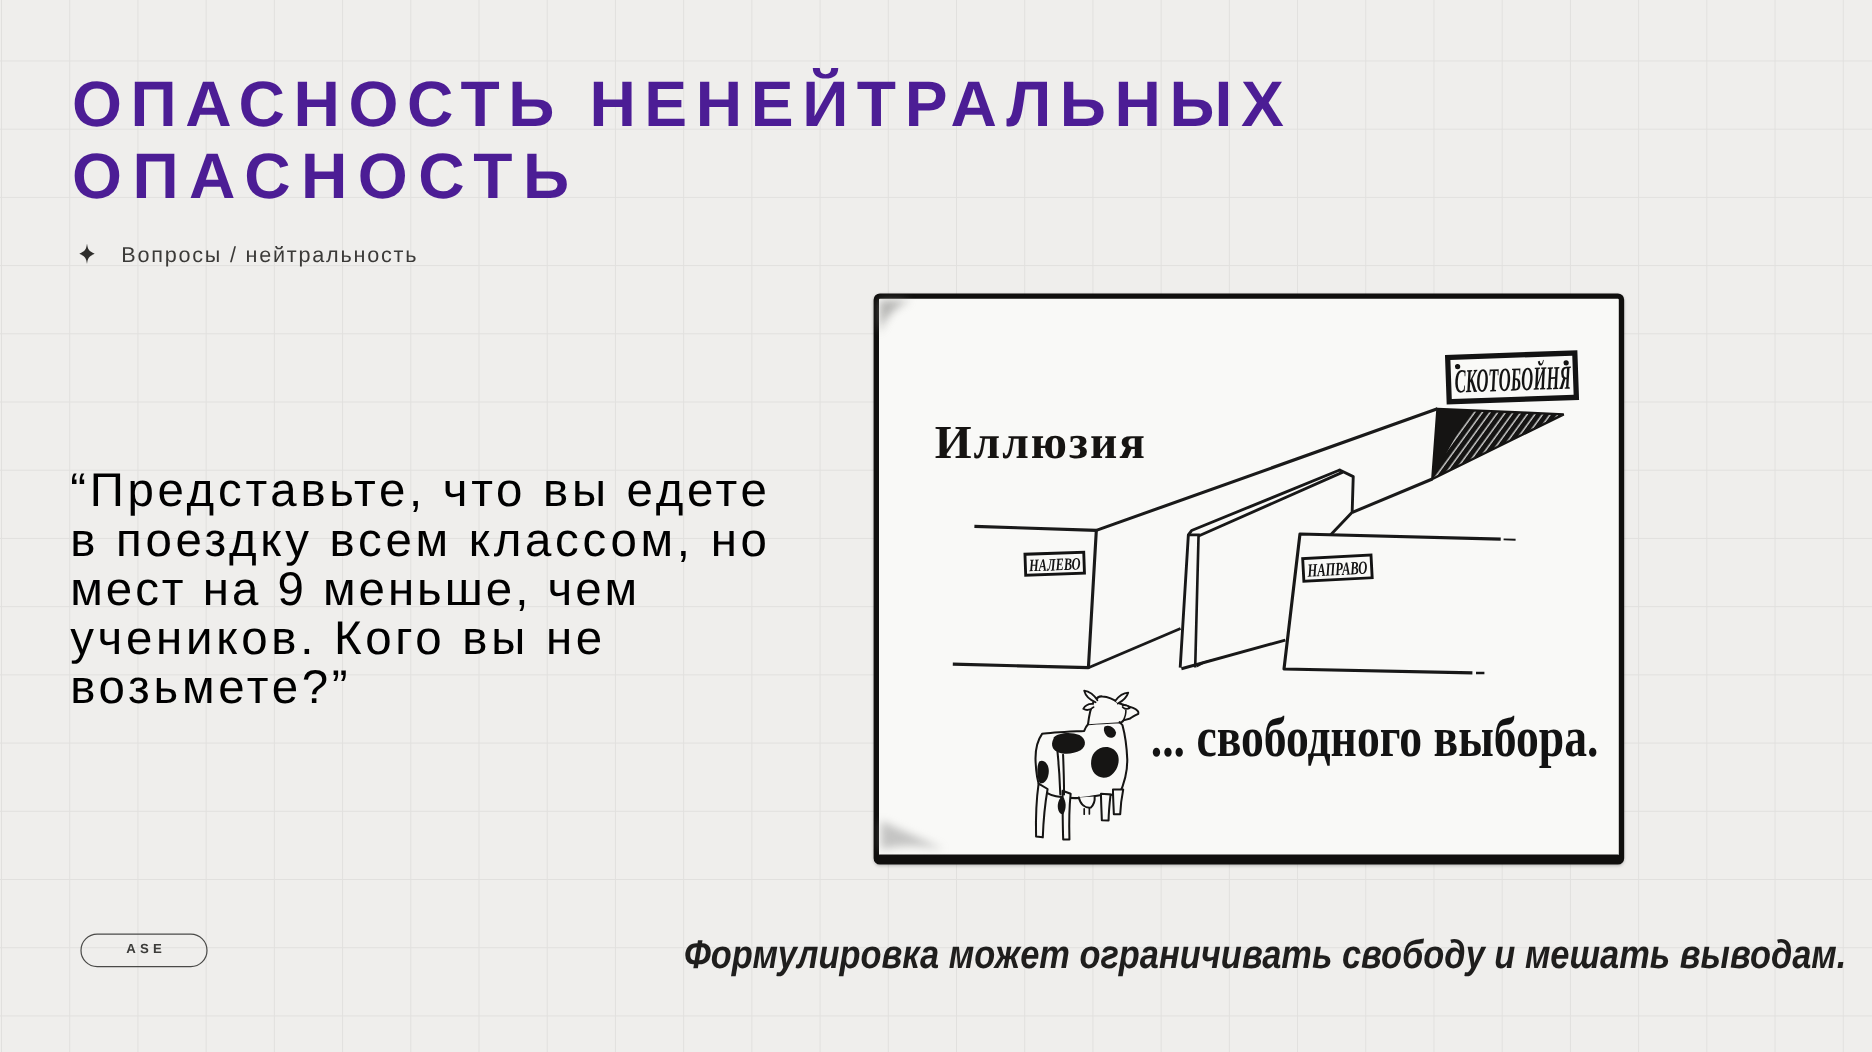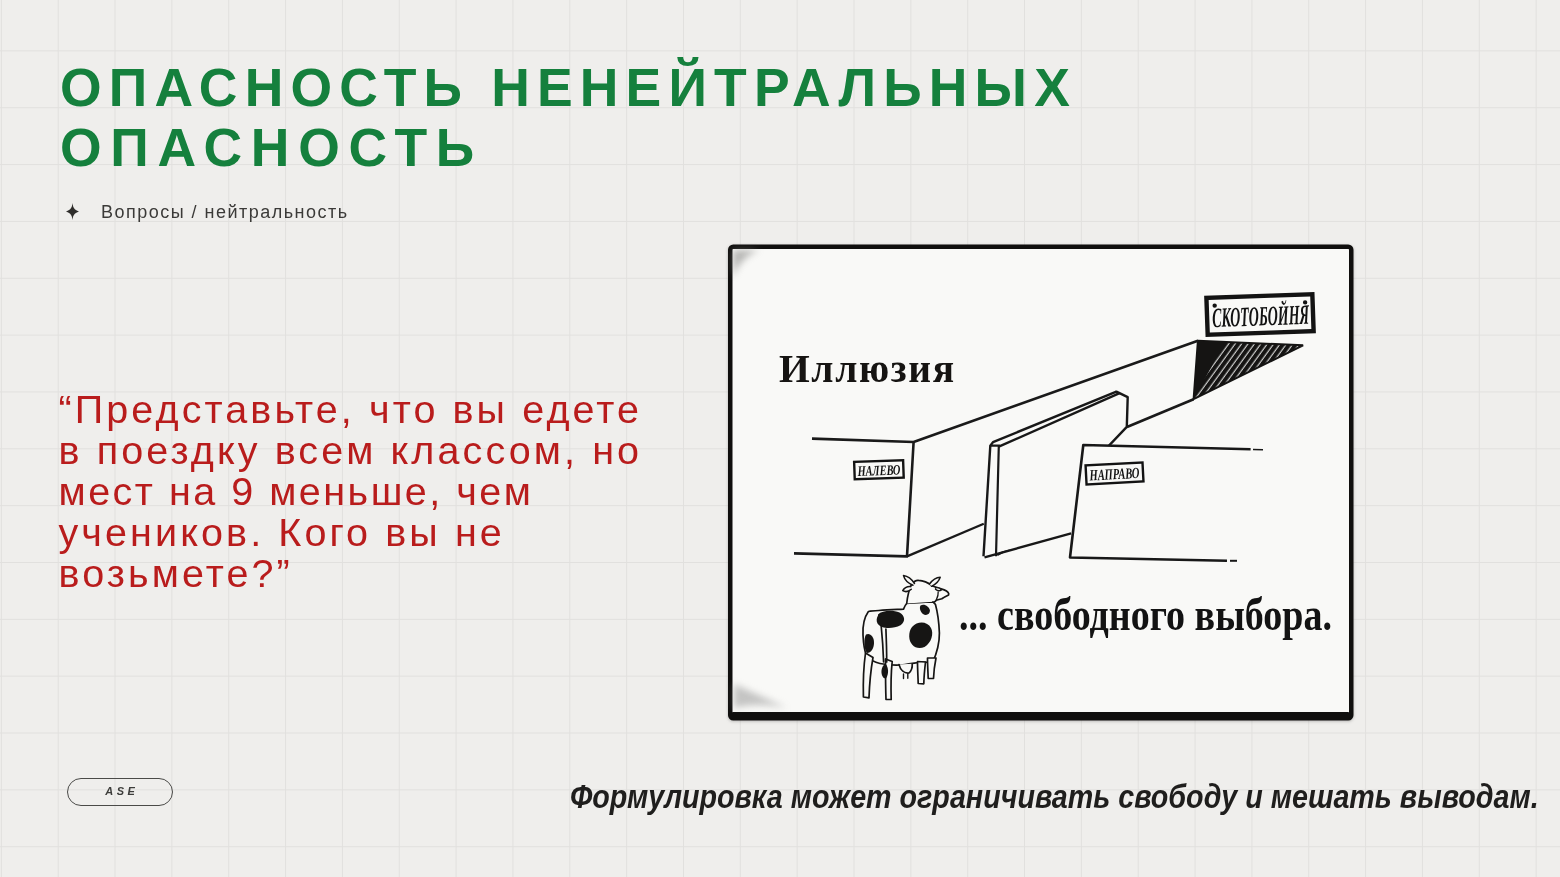--- a/index.html
+++ b/index.html
@@ -10,47 +10,46 @@
     linear-gradient(to right, #e1e0de 1px, transparent 1px),
     linear-gradient(to bottom, #e1e0de 1px, transparent 1px);
   background-size:56.85px 56.85px;
   background-position:0.85px 50.4px;
   font-family:"Liberation Sans",sans-serif;
 }
 .title{
   position:absolute;left:60px;top:57.7px;margin:0;
   font-size:53.5px;line-height:60px;font-weight:bold;
   letter-spacing:7.16px;
-  color:#15803d;
+  color:#4c1d95;
 }
 .spark{position:absolute;left:66px;top:203px;}
 .subtext{
   position:absolute;left:101px;top:197.7px;
   font-size:18px;letter-spacing:1.48px;line-height:28px;
   color:#3b3a38;
 }
 .quote{
   position:absolute;left:58.5px;top:389px;
   font-size:39.5px;line-height:41px;font-weight:400;
   letter-spacing:3.1px;
-  color:#b91c1c;
+  color:#000000;
 }
 .photo{
   position:absolute;left:725px;top:242px;width:629px;height:483px;
   filter:drop-shadow(0 1.5px 1.5px rgba(60,60,60,0.3));
 }
 .ase{
   position:absolute;left:67px;top:778px;width:106px;height:28px;
   border:1.6px solid #4a4a48;border-radius:15px;
   box-sizing:border-box;
   text-align:center;
   font-size:11px;font-weight:bold;letter-spacing:3.5px;
   line-height:25px;color:#3c3c3a;
   text-indent:3.5px;
-  font-style:italic;
 }
 .caption{
   position:absolute;right:21px;top:778px;
   font-size:33.5px;font-style:italic;font-weight:bold;
   line-height:38px;
   color:#1f1e1d;
   transform:scaleX(0.856);
   transform-origin:100% 50%;
   white-space:nowrap;
 }

